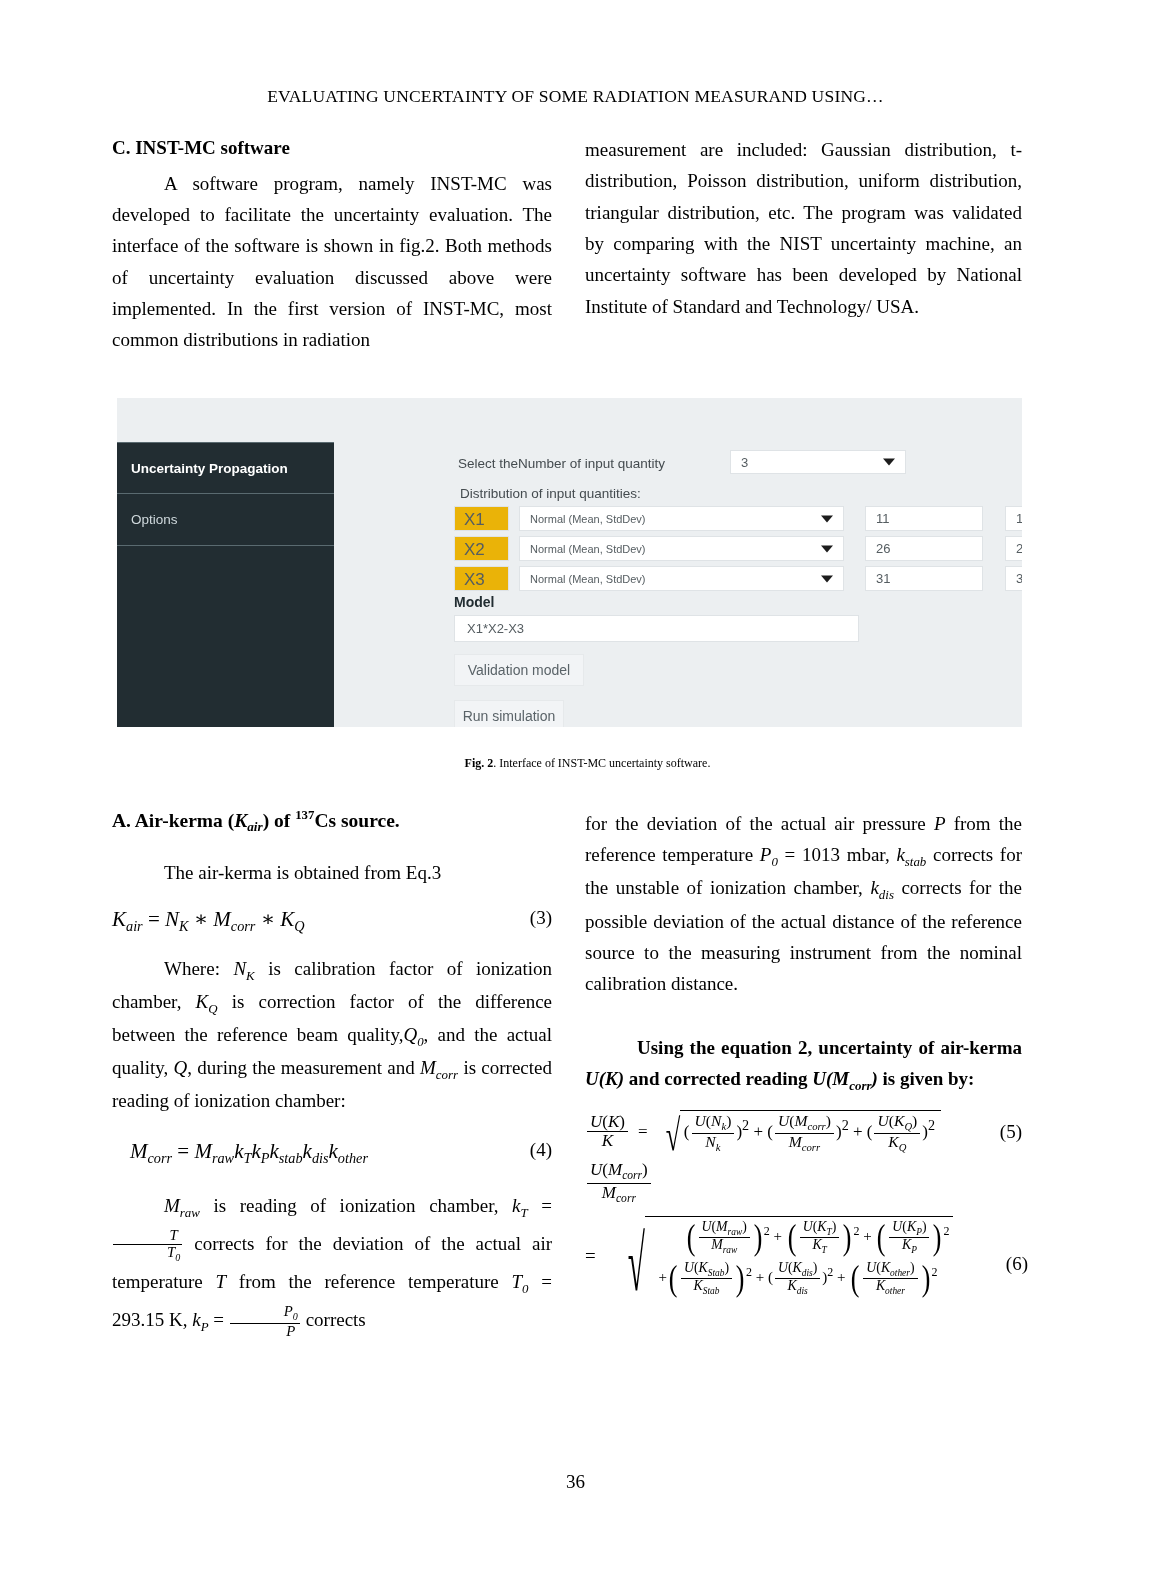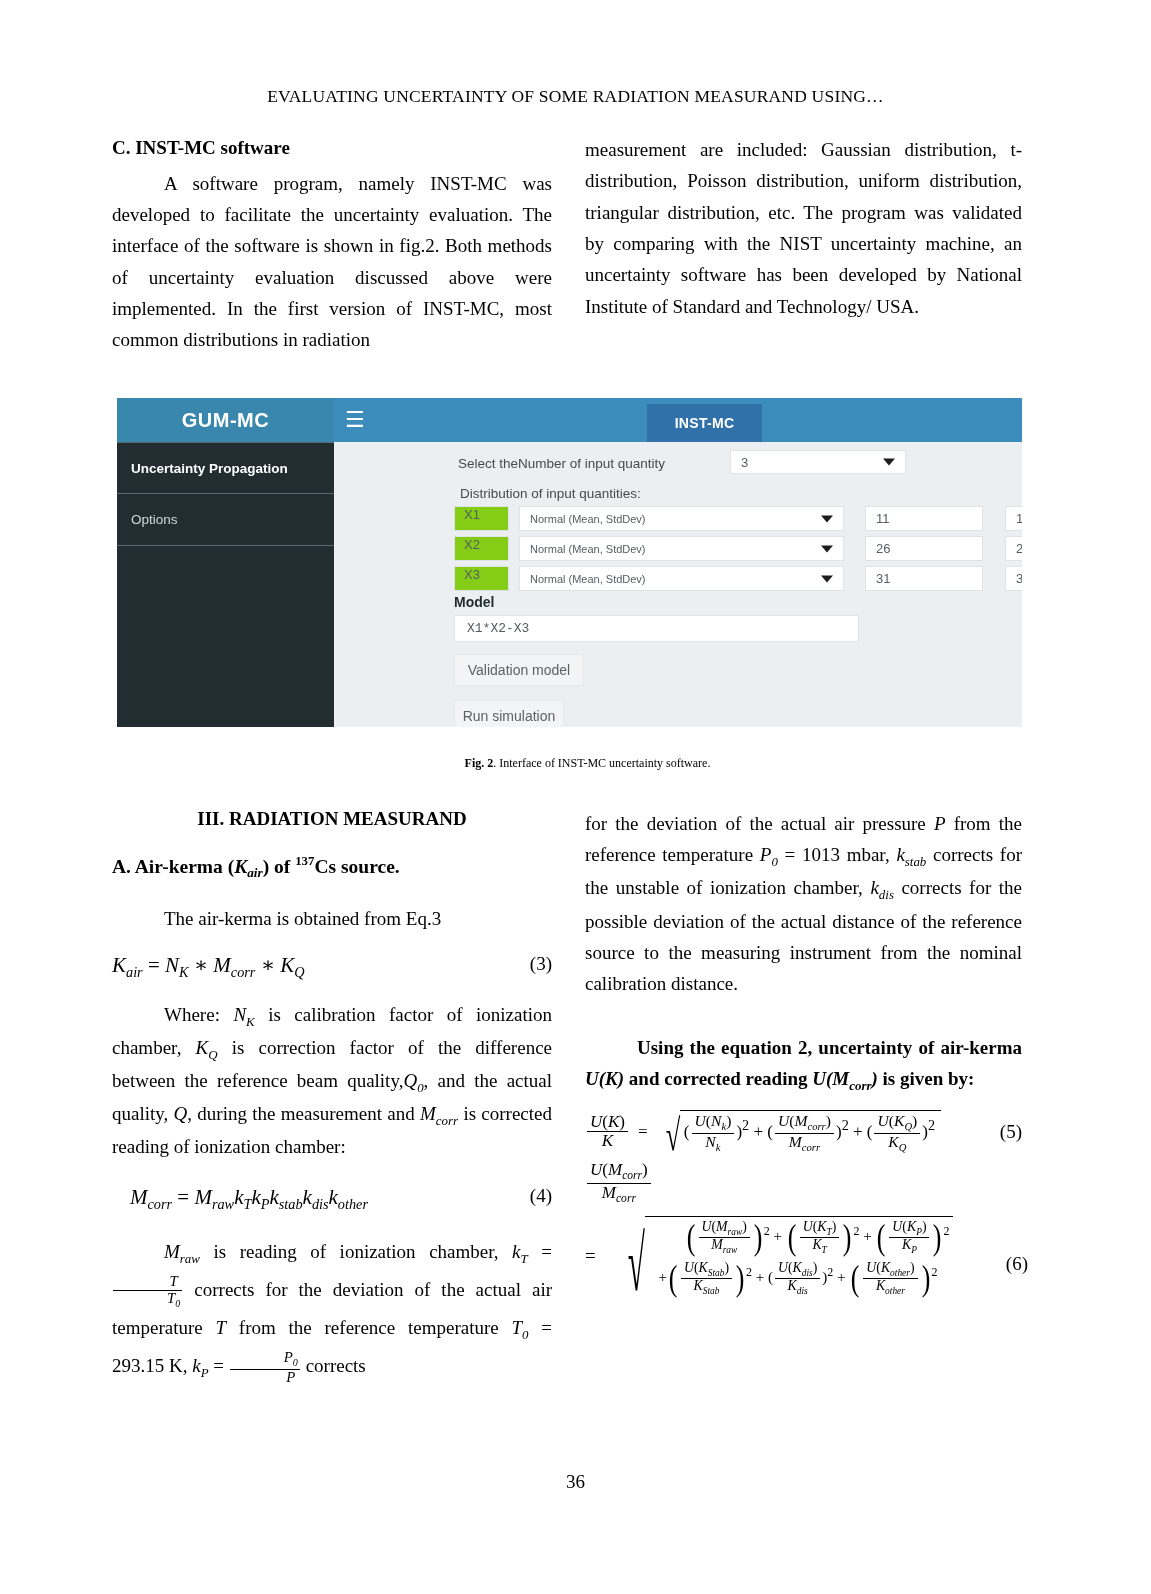--- a/index.html
+++ b/index.html
@@ -183,27 +183,27 @@
     transform: translateY(-50%);
     width: 0; height: 0;
     border-left: 6px solid transparent;
     border-right: 6px solid transparent;
     border-top: 7px solid #1d1d1d;
   }
 
   .xlabel {
     position: absolute;
     width: 55px; height: 25px;
-    background: #84cc16;
+    background: #eab308;
     border: 1px solid #dfe3e6;
     font-family: "Liberation Sans", sans-serif;
-    font-size: 13px;
+    font-size: 17px;
     color: #555d61;
     display: flex;
-    align-items: flex-start;
+    align-items: flex-end;
     padding-left: 9px;
   }
   .xdist {
     position: absolute;
     left: 185px;
     width: 325px; height: 25px;
     background: #ffffff;
     border: 1px solid #dfe3e6;
     font-family: "Liberation Sans", sans-serif;
     font-size: 11px;
@@ -227,21 +227,21 @@
   }
   .xmean { left: 531px; }
   .xsd   { left: 671px; }
 
   .model-input {
     position: absolute;
     left: 120px; top: 173px;
     width: 405px; height: 27px;
     background: #ffffff;
     border: 1px solid #dfe3e6;
-    font-family: Liberation Mono, monospace;
+    font-family: Liberation Sans, sans-serif;
     font-size: 13px;
     color: #555d61;
     display: flex;
     align-items: center;
     padding-left: 12px;
   }
   .app-btn {
     position: absolute;
     left: 120px;
     background: #f2f4f6;
@@ -388,25 +388,20 @@
     <div class="sec-head">C. INST-MC software</div>
     <p class="body indent">A software program, namely INST-MC was developed to facilitate the uncertainty evaluation. The interface of the software is shown in fig.2.  Both methods of uncertainty evaluation discussed above were implemented. In the first version of INST-MC, most common distributions in radiation</p>
   </div>
 
   <div class="col-right-top">
     <p class="body">measurement are included: Gaussian distribution, t-distribution, Poisson distribution, uniform distribution, triangular distribution, etc. The program was validated by comparing with the NIST uncertainty machine, an uncertainty software has been developed by National Institute of Standard and Technology/ USA.</p>
   </div>
 
   <div class="figure">
 
-    <div class="app-topbar">
-      <div class="app-brand">GUM-MC</div>
-      <div class="hamburger-icon">☰</div>
-      <div class="app-tab">INST-MC</div>
-    </div>
 
     <div class="app-sidebar">
       <div class="sb-item active">
         <span>Uncertainty Propagation</span>
       </div>
       <div class="sb-item">
         <span>Options</span>
       </div>
     </div>
 
@@ -471,21 +466,20 @@
       <div class="app-btn btn-run">Run simulation</div>
     </div>
   </div>
 
   <div class="fig-caption">
     <b>Fig. 2</b><span>. Interface of INST-MC uncertainty software.</span>
   </div>
 
   <div class="col-left-bot">
 
-    <div class="center-head">III. RADIATION MEASURAND</div>
 
     <div class="sub-head">
       <span>A. Air-kerma (</span><span class="mi">K</span><sub class="ms">air</sub><span>) of </span><sup class="up">137</sup><span>Cs source.</span>
     </div>
 
     <p class="body indent">The air-kerma is obtained from Eq.3</p>
 
     <div class="eq-line">
       <span class="mi">K</span><sub class="ms">air</sub>
       <span>=</span>

